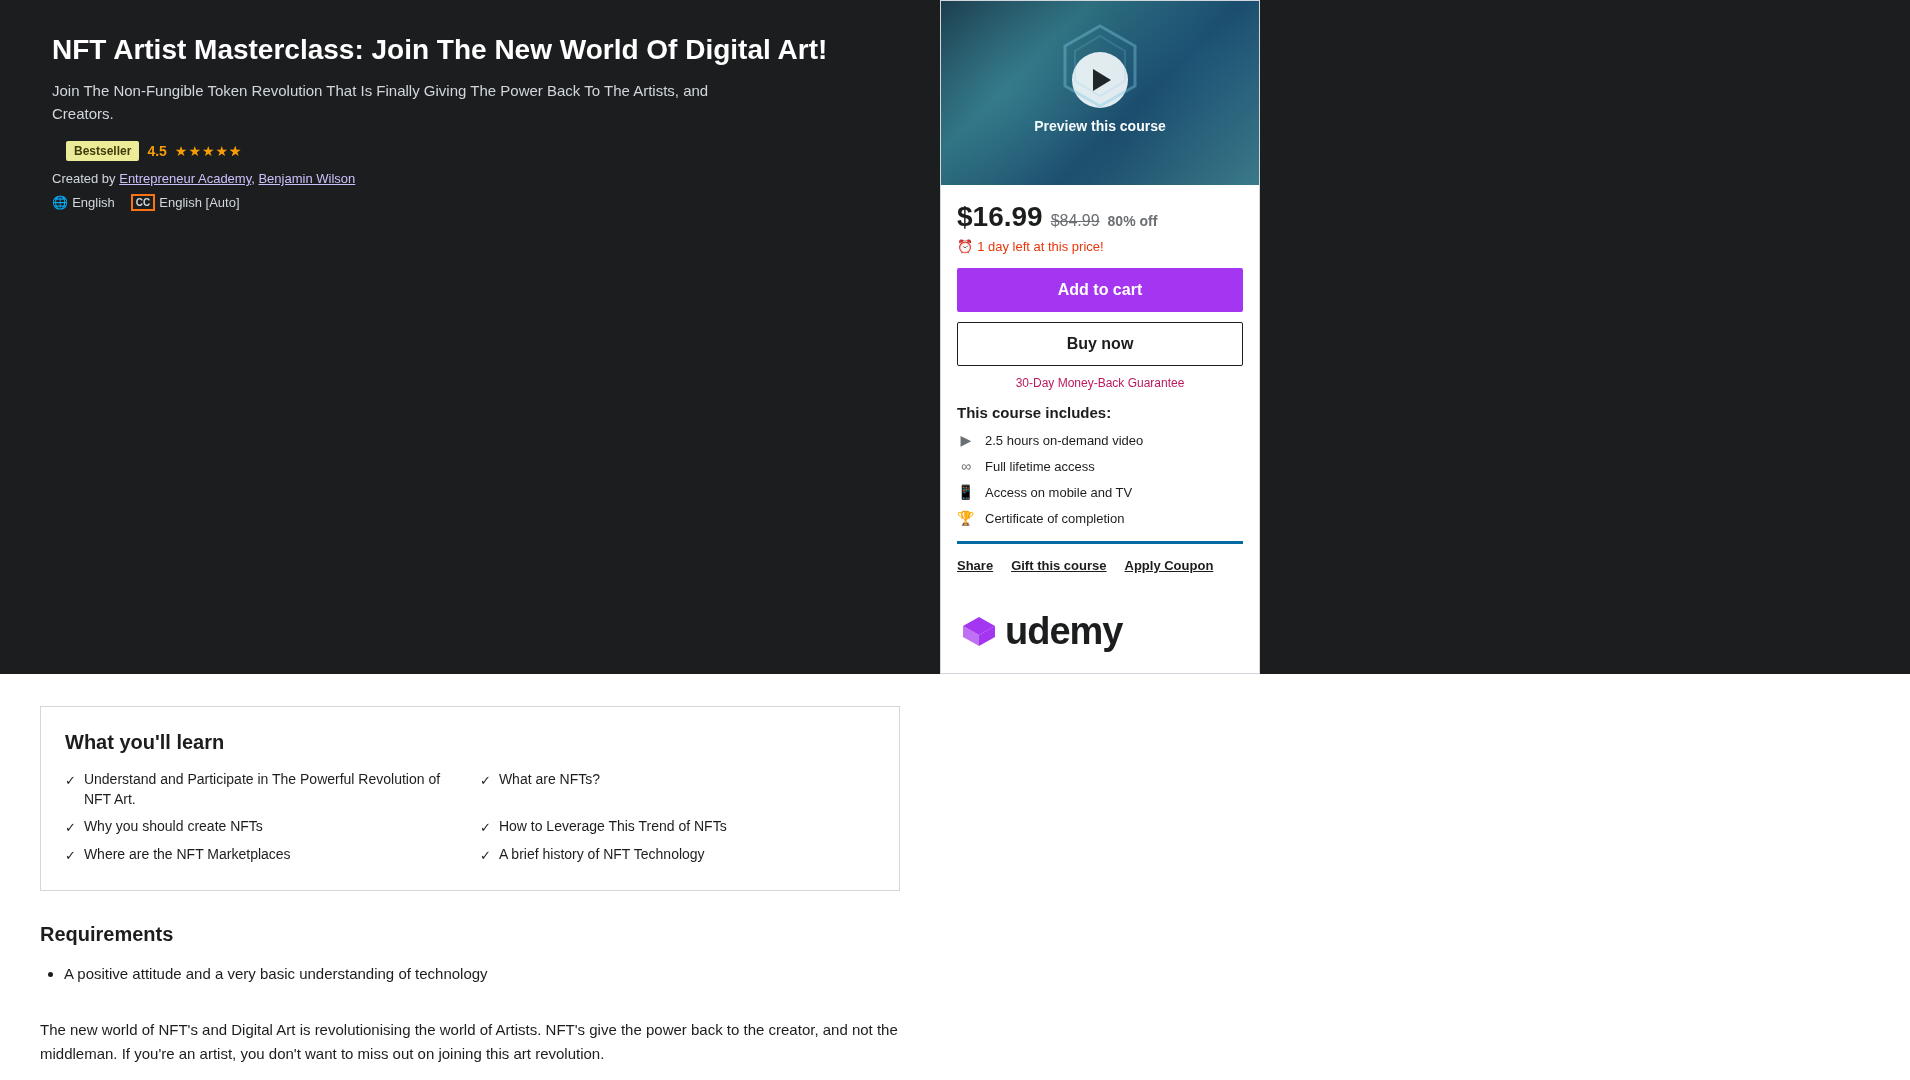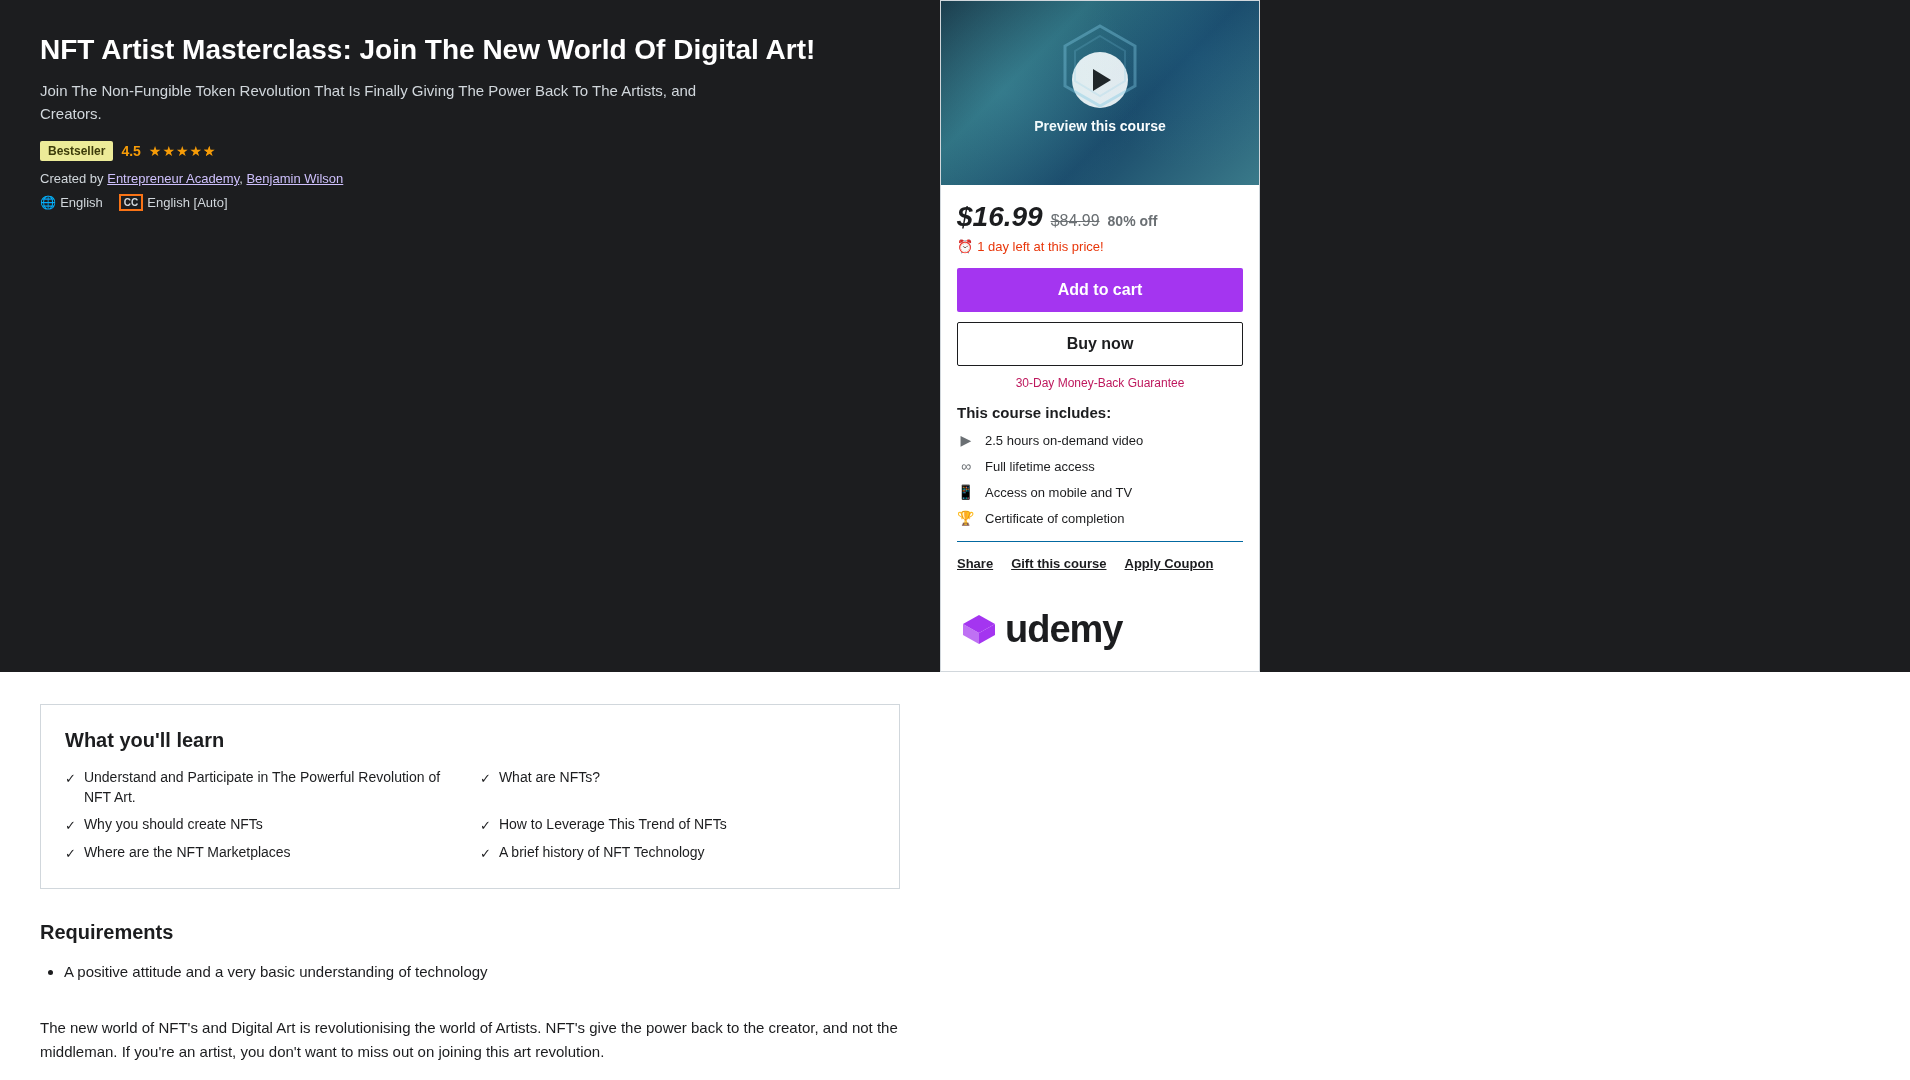--- a/index.html
+++ b/index.html
@@ -38,20 +38,21 @@
       margin-bottom: 10px;
     }
 
     .bestseller-badge {
       background: #eceb98;
       color: #3d3c0a;
       font-size: 12px;
       font-weight: 700;
       padding: 3px 8px;
       border-radius: 2px;
+      margin-left: 14px;
     }
 
     .rating-number {
       color: #f69c08;
       font-weight: 700;
       font-size: 14px;
     }
 
     .stars {
       color: #f69c08;
@@ -90,21 +91,21 @@
       flex-direction: column;
     }
 
     .top-section {
       background: #1c1d1f;
       display: flex;
     }
 
     .top-left {
       flex: 1;
-      padding: 32px 40px;
+      padding: 32px 52px;
       max-width: 940px;
     }
 
     .top-right {
       width: 320px;
       min-width: 320px;
     }
 
     
     .course-preview-img {
@@ -153,21 +154,20 @@
       display: flex;
       align-items: baseline;
       gap: 8px;
       margin-bottom: 6px;
     }
 
     .current-price {
       font-size: 28px;
       font-weight: 700;
       color: #1c1d1f;
-      font-style: italic;
     }
 
     .original-price {
       font-size: 16px;
       color: #6a6f73;
       text-decoration: line-through;
     }
 
     .discount {
       font-size: 14px;
@@ -243,21 +243,21 @@
       display: flex;
       align-items: center;
       justify-content: center;
       font-size: 14px;
       color: #6a6f73;
     }
 
     .action-links {
       display: flex;
       gap: 18px;
-      border-top: 1px solid #0369a1;
+      border-top: 3px solid #0369a1;
       padding-top: 14px;
       margin-top: 4px;
     }
 
     .action-link {
       font-size: 13px;
       font-weight: 600;
       color: #1c1d1f;
       text-decoration: underline;
       cursor: pointer;

